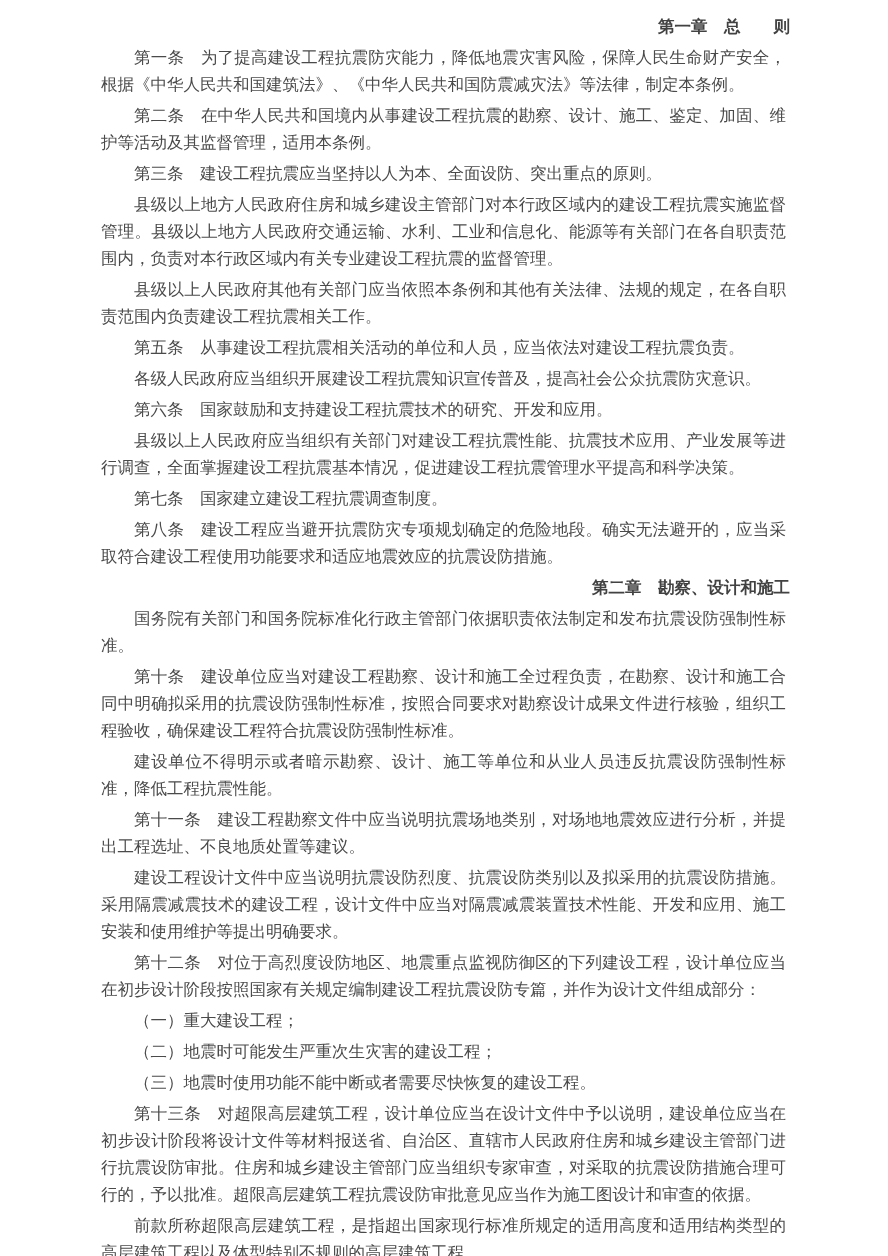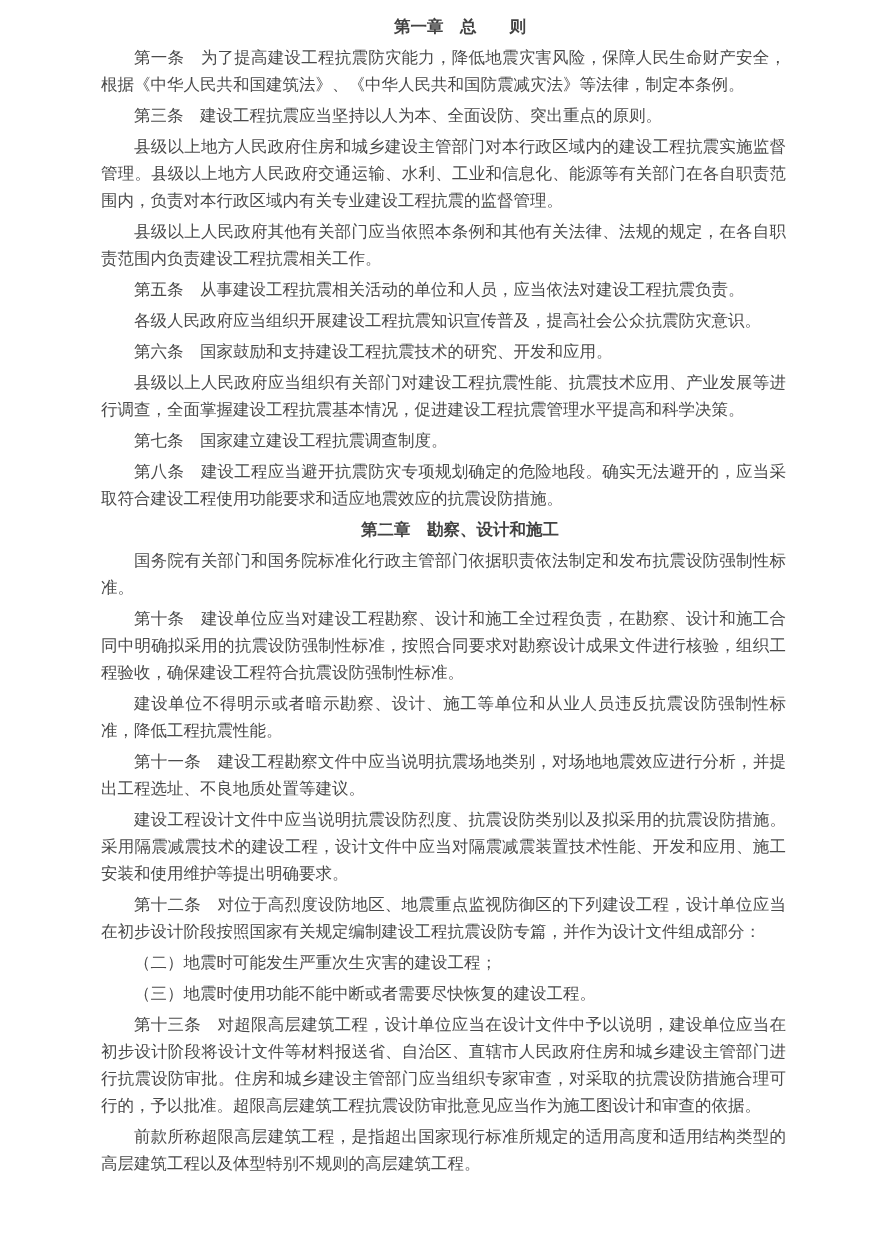--- a/index.html
+++ b/index.html
@@ -22,54 +22,56 @@
     line-height: 27px;
   }
   .chapter-heading {
     margin: 0;
     padding: 0;
     font-size: 16.5px;
     line-height: 27px;
     font-weight: 700;
     color: #424242;
     text-indent: 2em;
-    text-align: center;
+    text-align: right;
   }
   .para {
     margin: 4px;
     padding: 0;
     text-indent: 2em;
     text-align: justify;
     word-break: break-all;
   }
 </style>
 </head>
 <body>
 
 <div class="page">
 
   <h2 class="chapter-heading">第一章　总　　则</h2>
 
   <p class="para">第一条　为了提高建设工程抗震防灾能力，降低地震灾害风险，保障人民生命财产安全，根据《中华人民共和国建筑法》、《中华人民共和国防震减灾法》等法律，制定本条例。</p>
+  <p class="para">第二条　在中华人民共和国境内从事建设工程抗震的勘察、设计、施工、鉴定、加固、维护等活动及其监督管理，适用本条例。</p>
   <p class="para">第三条　建设工程抗震应当坚持以人为本、全面设防、突出重点的原则。</p>
   <p class="para">县级以上地方人民政府住房和城乡建设主管部门对本行政区域内的建设工程抗震实施监督管理。县级以上地方人民政府交通运输、水利、工业和信息化、能源等有关部门在各自职责范围内，负责对本行政区域内有关专业建设工程抗震的监督管理。</p>
   <p class="para">县级以上人民政府其他有关部门应当依照本条例和其他有关法律、法规的规定，在各自职责范围内负责建设工程抗震相关工作。</p>
   <p class="para">第五条　从事建设工程抗震相关活动的单位和人员，应当依法对建设工程抗震负责。</p>
   <p class="para">各级人民政府应当组织开展建设工程抗震知识宣传普及，提高社会公众抗震防灾意识。</p>
   <p class="para">第六条　国家鼓励和支持建设工程抗震技术的研究、开发和应用。</p>
   <p class="para">县级以上人民政府应当组织有关部门对建设工程抗震性能、抗震技术应用、产业发展等进行调查，全面掌握建设工程抗震基本情况，促进建设工程抗震管理水平提高和科学决策。</p>
   <p class="para">第七条　国家建立建设工程抗震调查制度。</p>
   <p class="para">第八条　建设工程应当避开抗震防灾专项规划确定的危险地段。确实无法避开的，应当采取符合建设工程使用功能要求和适应地震效应的抗震设防措施。</p>
 
   <h2 class="chapter-heading">第二章　勘察、设计和施工</h2>
 
   <p class="para">国务院有关部门和国务院标准化行政主管部门依据职责依法制定和发布抗震设防强制性标准。</p>
   <p class="para">第十条　建设单位应当对建设工程勘察、设计和施工全过程负责，在勘察、设计和施工合同中明确拟采用的抗震设防强制性标准，按照合同要求对勘察设计成果文件进行核验，组织工程验收，确保建设工程符合抗震设防强制性标准。</p>
   <p class="para">建设单位不得明示或者暗示勘察、设计、施工等单位和从业人员违反抗震设防强制性标准，降低工程抗震性能。</p>
   <p class="para">第十一条　建设工程勘察文件中应当说明抗震场地类别，对场地地震效应进行分析，并提出工程选址、不良地质处置等建议。</p>
   <p class="para">建设工程设计文件中应当说明抗震设防烈度、抗震设防类别以及拟采用的抗震设防措施。采用隔震减震技术的建设工程，设计文件中应当对隔震减震装置技术性能、开发和应用、施工安装和使用维护等提出明确要求。</p>
   <p class="para">第十二条　对位于高烈度设防地区、地震重点监视防御区的下列建设工程，设计单位应当在初步设计阶段按照国家有关规定编制建设工程抗震设防专篇，并作为设计文件组成部分：</p>
+  <p class="para">（一）重大建设工程；</p>
   <p class="para">（二）地震时可能发生严重次生灾害的建设工程；</p>
   <p class="para">（三）地震时使用功能不能中断或者需要尽快恢复的建设工程。</p>
   <p class="para">第十三条　对超限高层建筑工程，设计单位应当在设计文件中予以说明，建设单位应当在初步设计阶段将设计文件等材料报送省、自治区、直辖市人民政府住房和城乡建设主管部门进行抗震设防审批。住房和城乡建设主管部门应当组织专家审查，对采取的抗震设防措施合理可行的，予以批准。超限高层建筑工程抗震设防审批意见应当作为施工图设计和审查的依据。</p>
   <p class="para">前款所称超限高层建筑工程，是指超出国家现行标准所规定的适用高度和适用结构类型的高层建筑工程以及体型特别不规则的高层建筑工程。</p>
 
 </div>
 
 </body></html>

